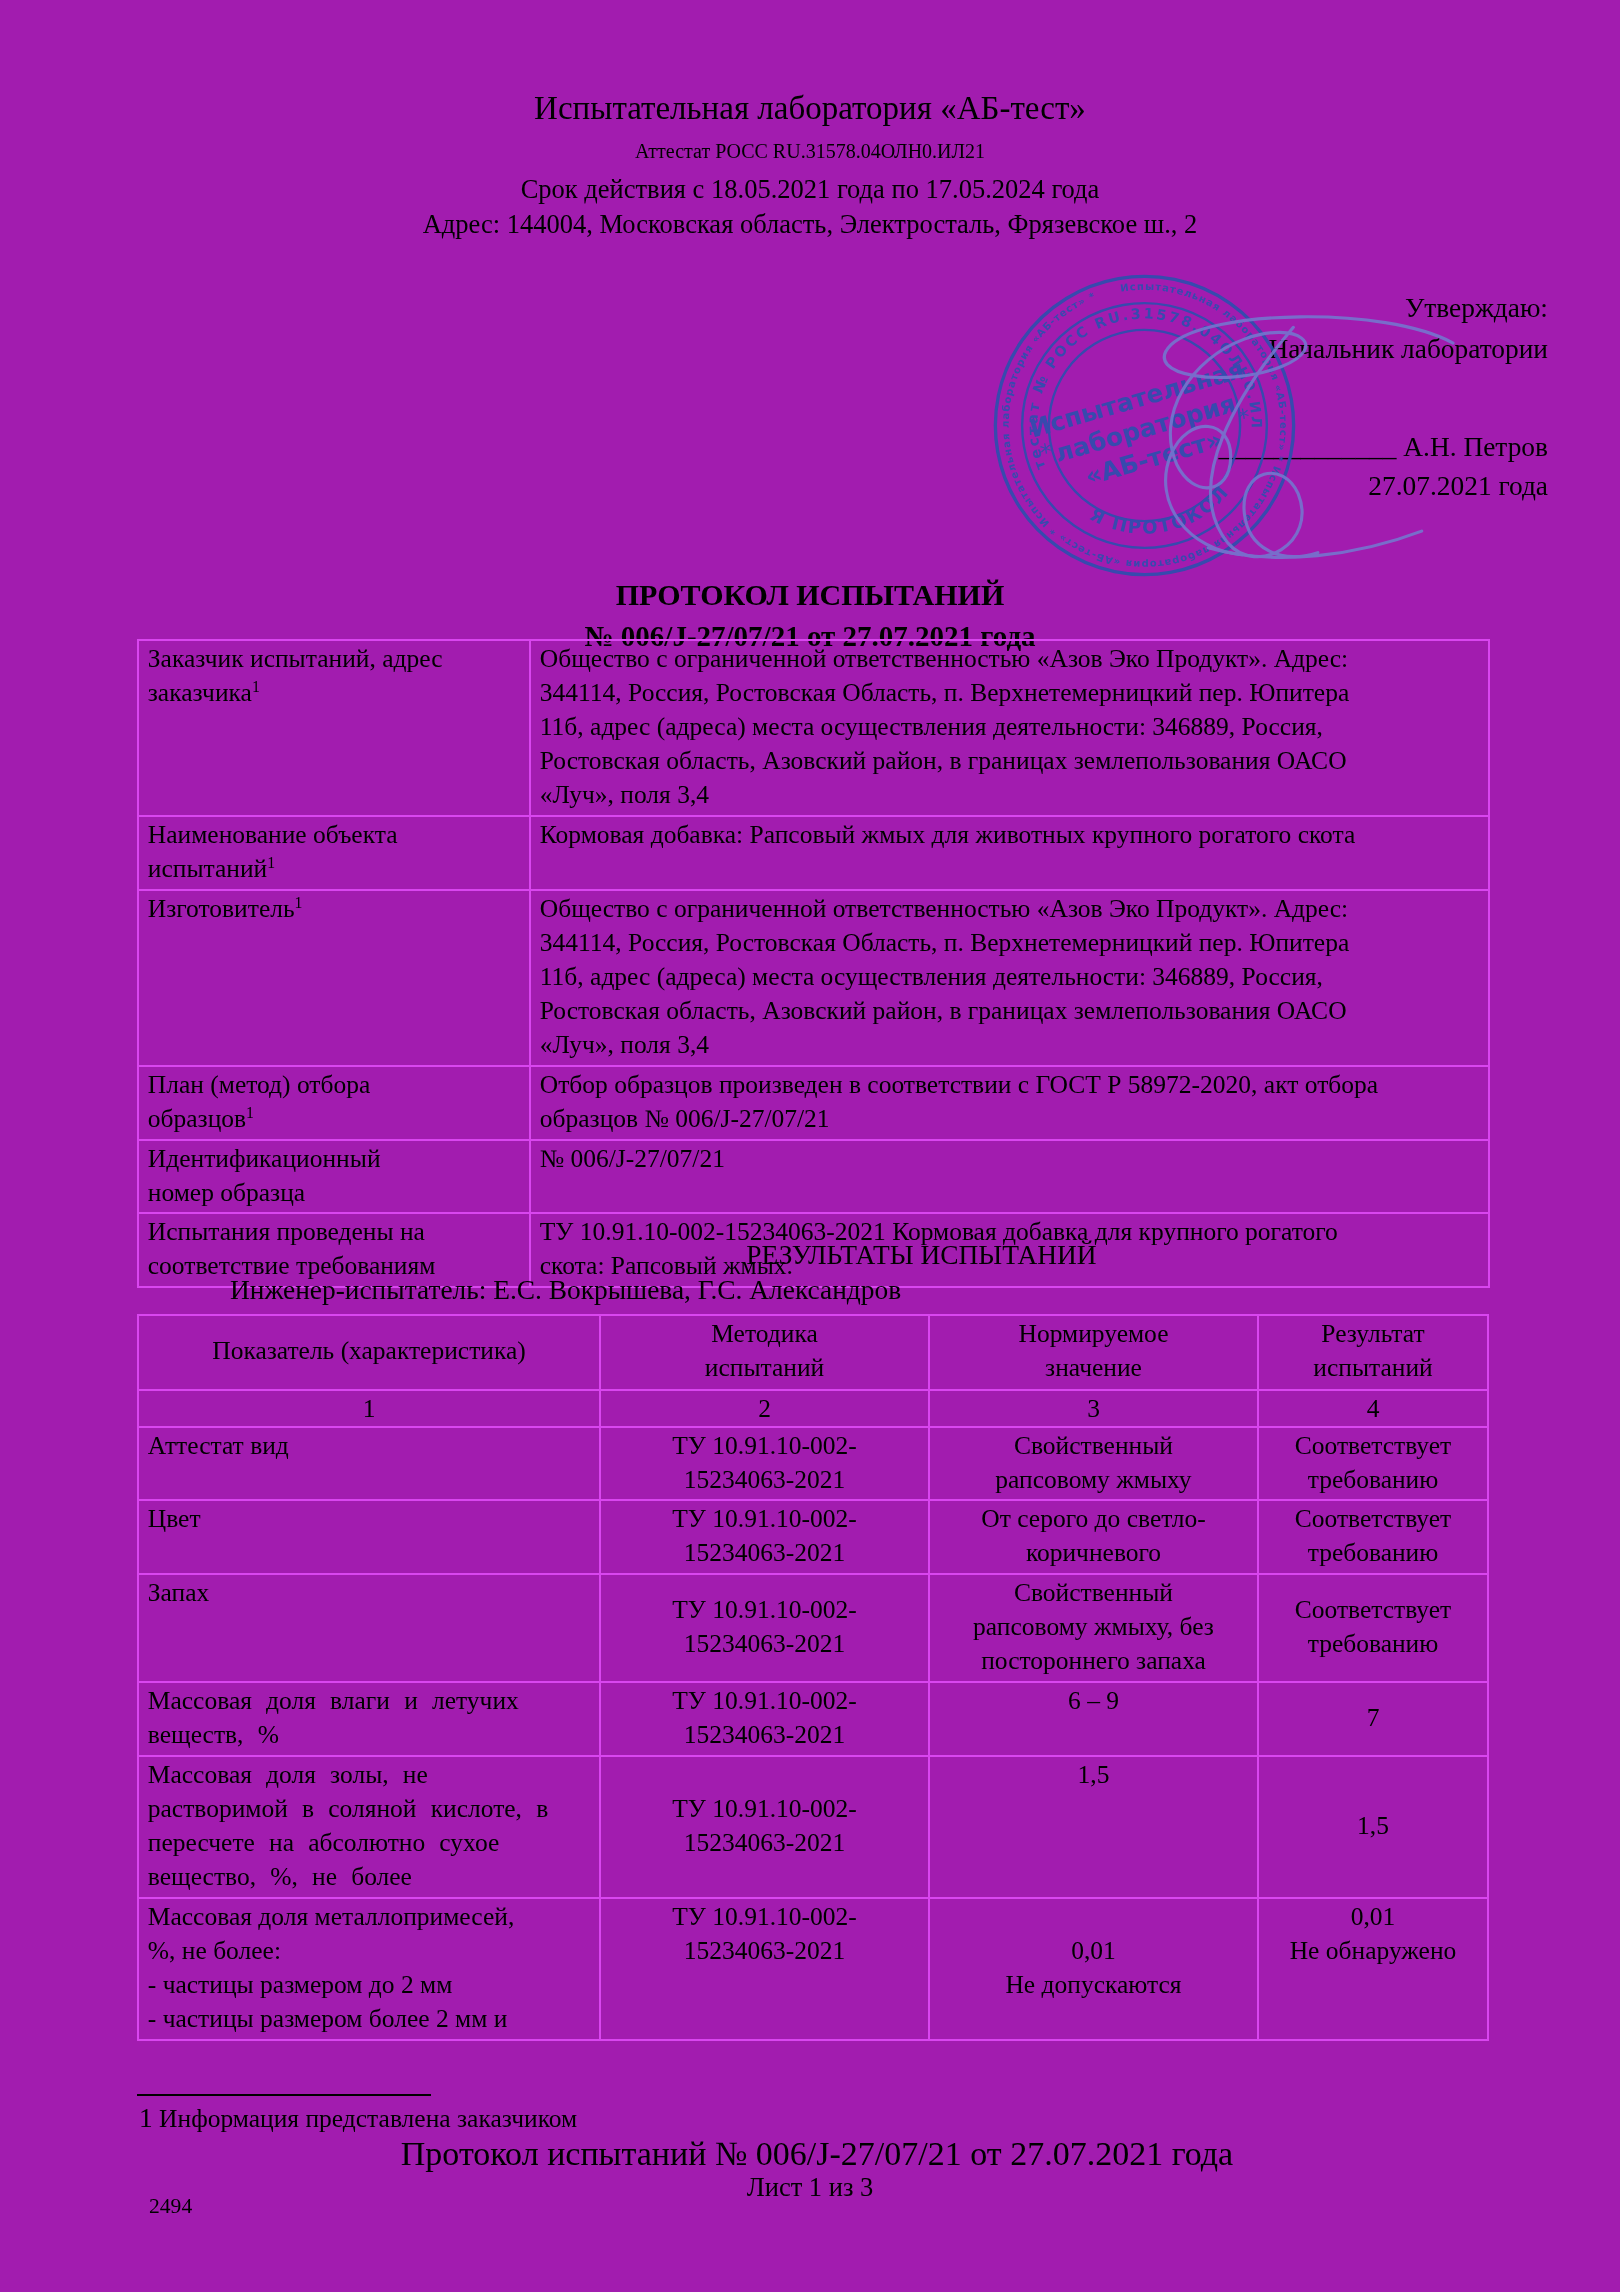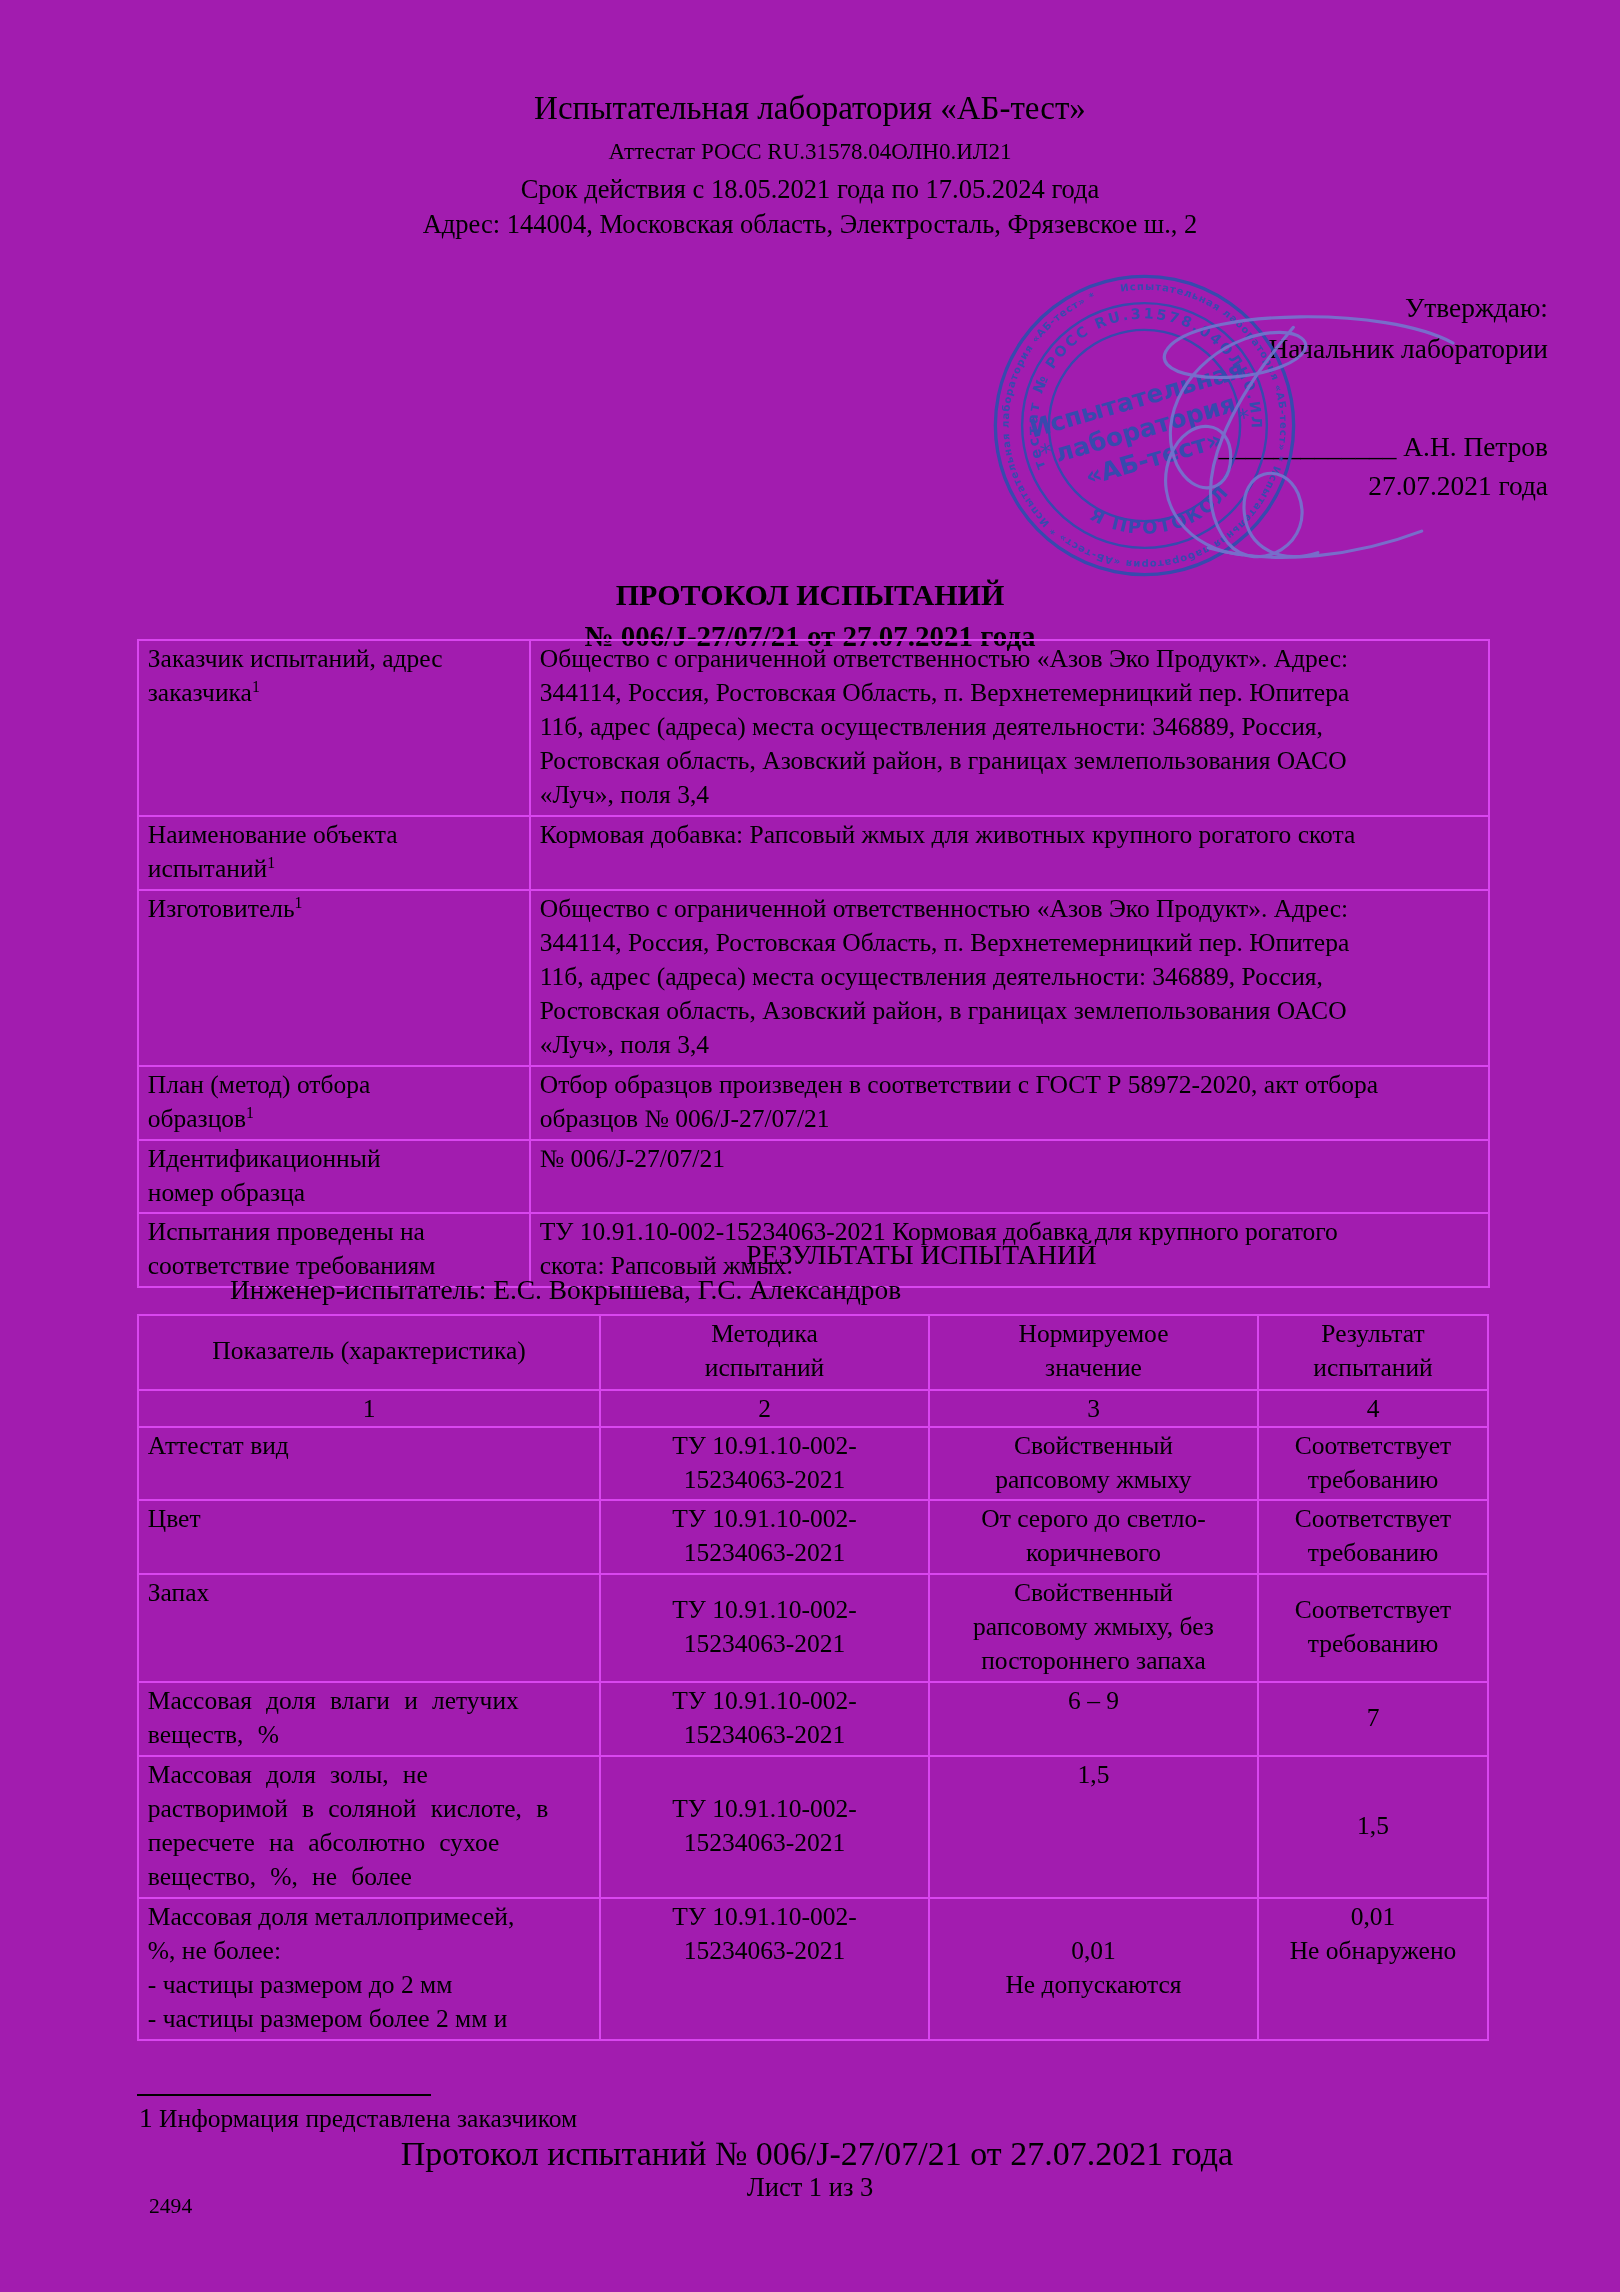--- a/index.html
+++ b/index.html
@@ -8,21 +8,21 @@
     width:1620px; height:2293px;
     background:#a21caf;
     font-family:"Liberation Serif", serif;
     color:#000;
     overflow:hidden;
   }
 
   
   .header { position:absolute; top:86px; left:0; width:100%; text-align:center; }
   .h-line1 { font-size:33px; line-height:45px; }
-  .h-line2 { font-size:23px; line-height:41px; }
+  .h-line2 { font-size:20px; line-height:41px; }
   .h-line3, .h-line4 { font-size:26.5px; line-height:35px; }
 
   
   .approval { position:absolute; top:292px; right:72px; text-align:right; font-size:27.4px; }
   .approve-label { line-height:33px; }
   .approve-position { line-height:33px; margin-top:7.8px; }
   .approve-sign-row { margin-top:65px; line-height:33px; }
   .approve-date { margin-top:5.9px; line-height:33px; }
 
   

